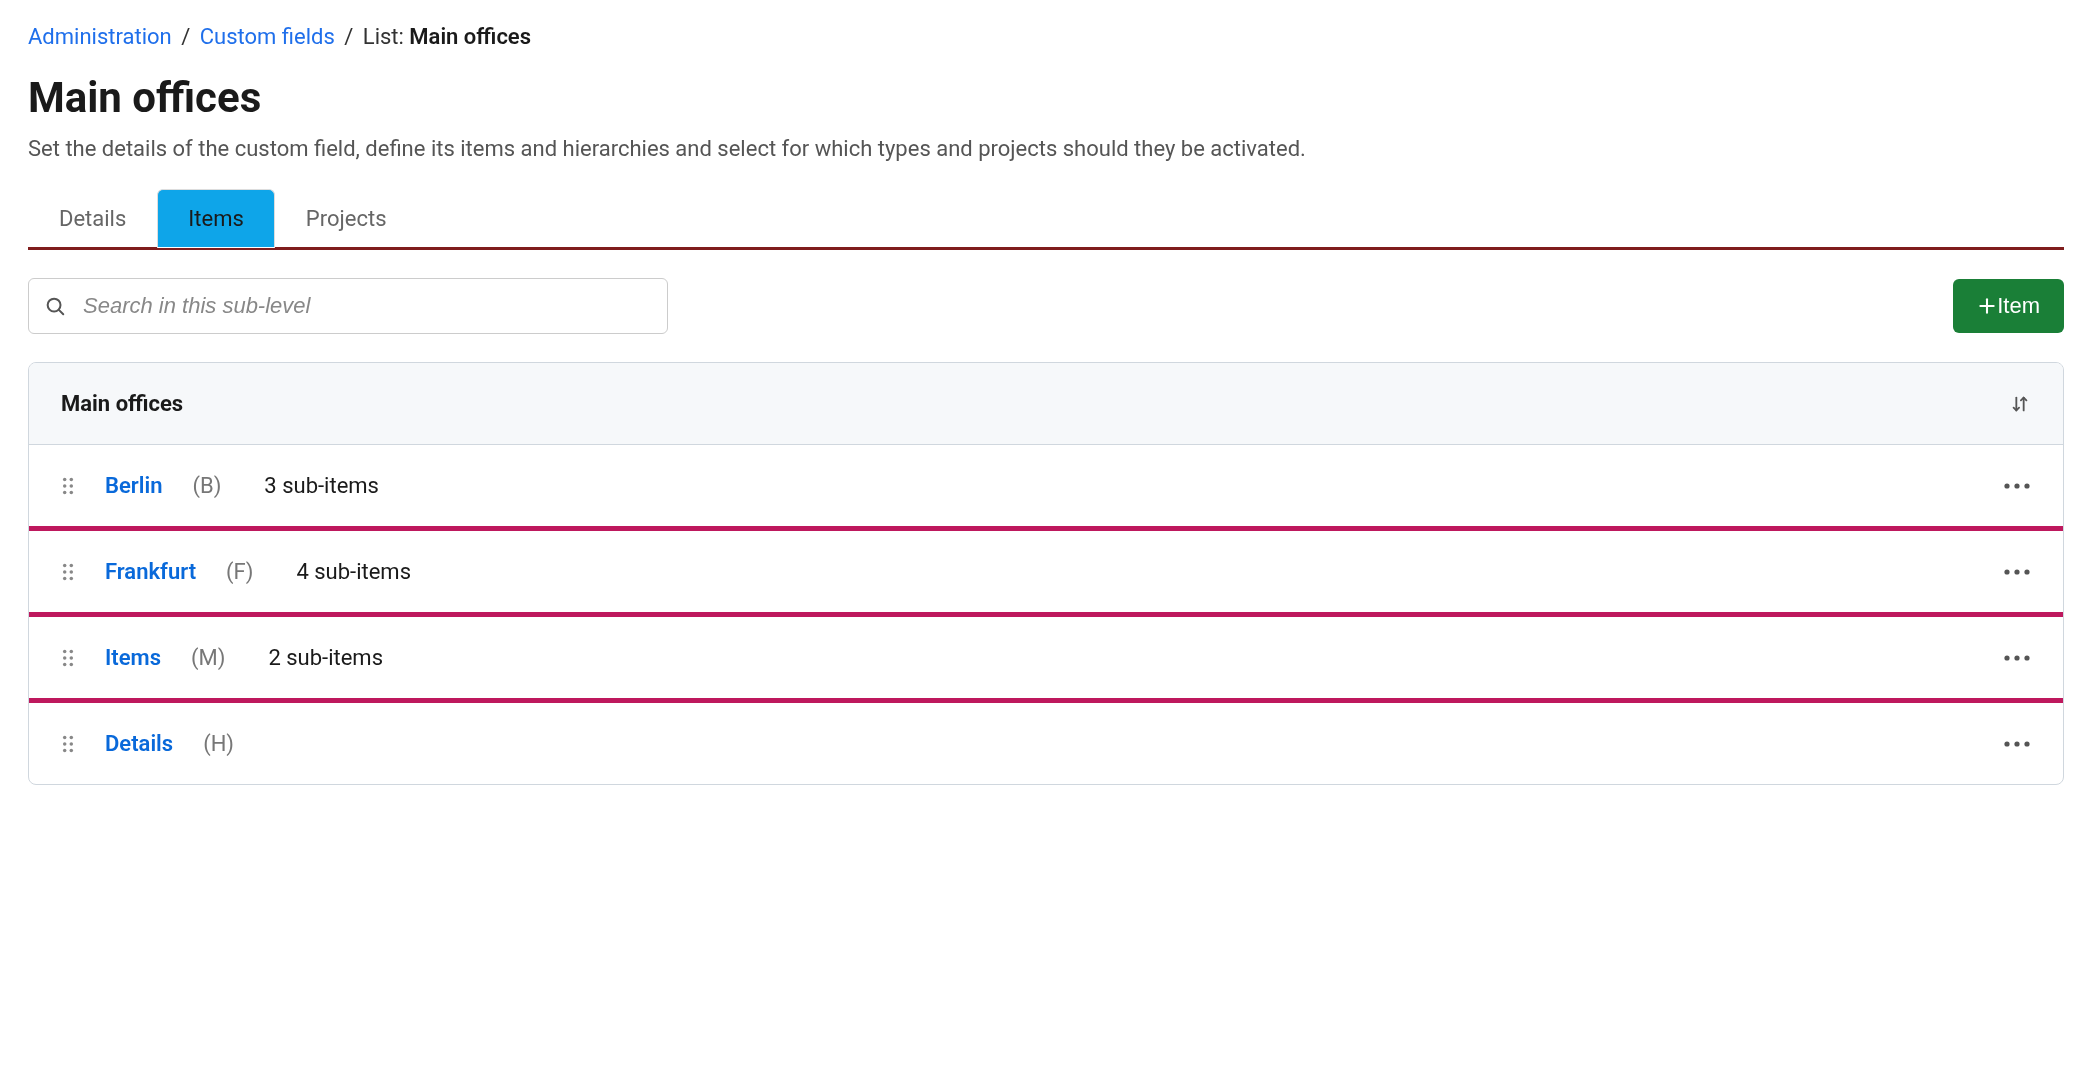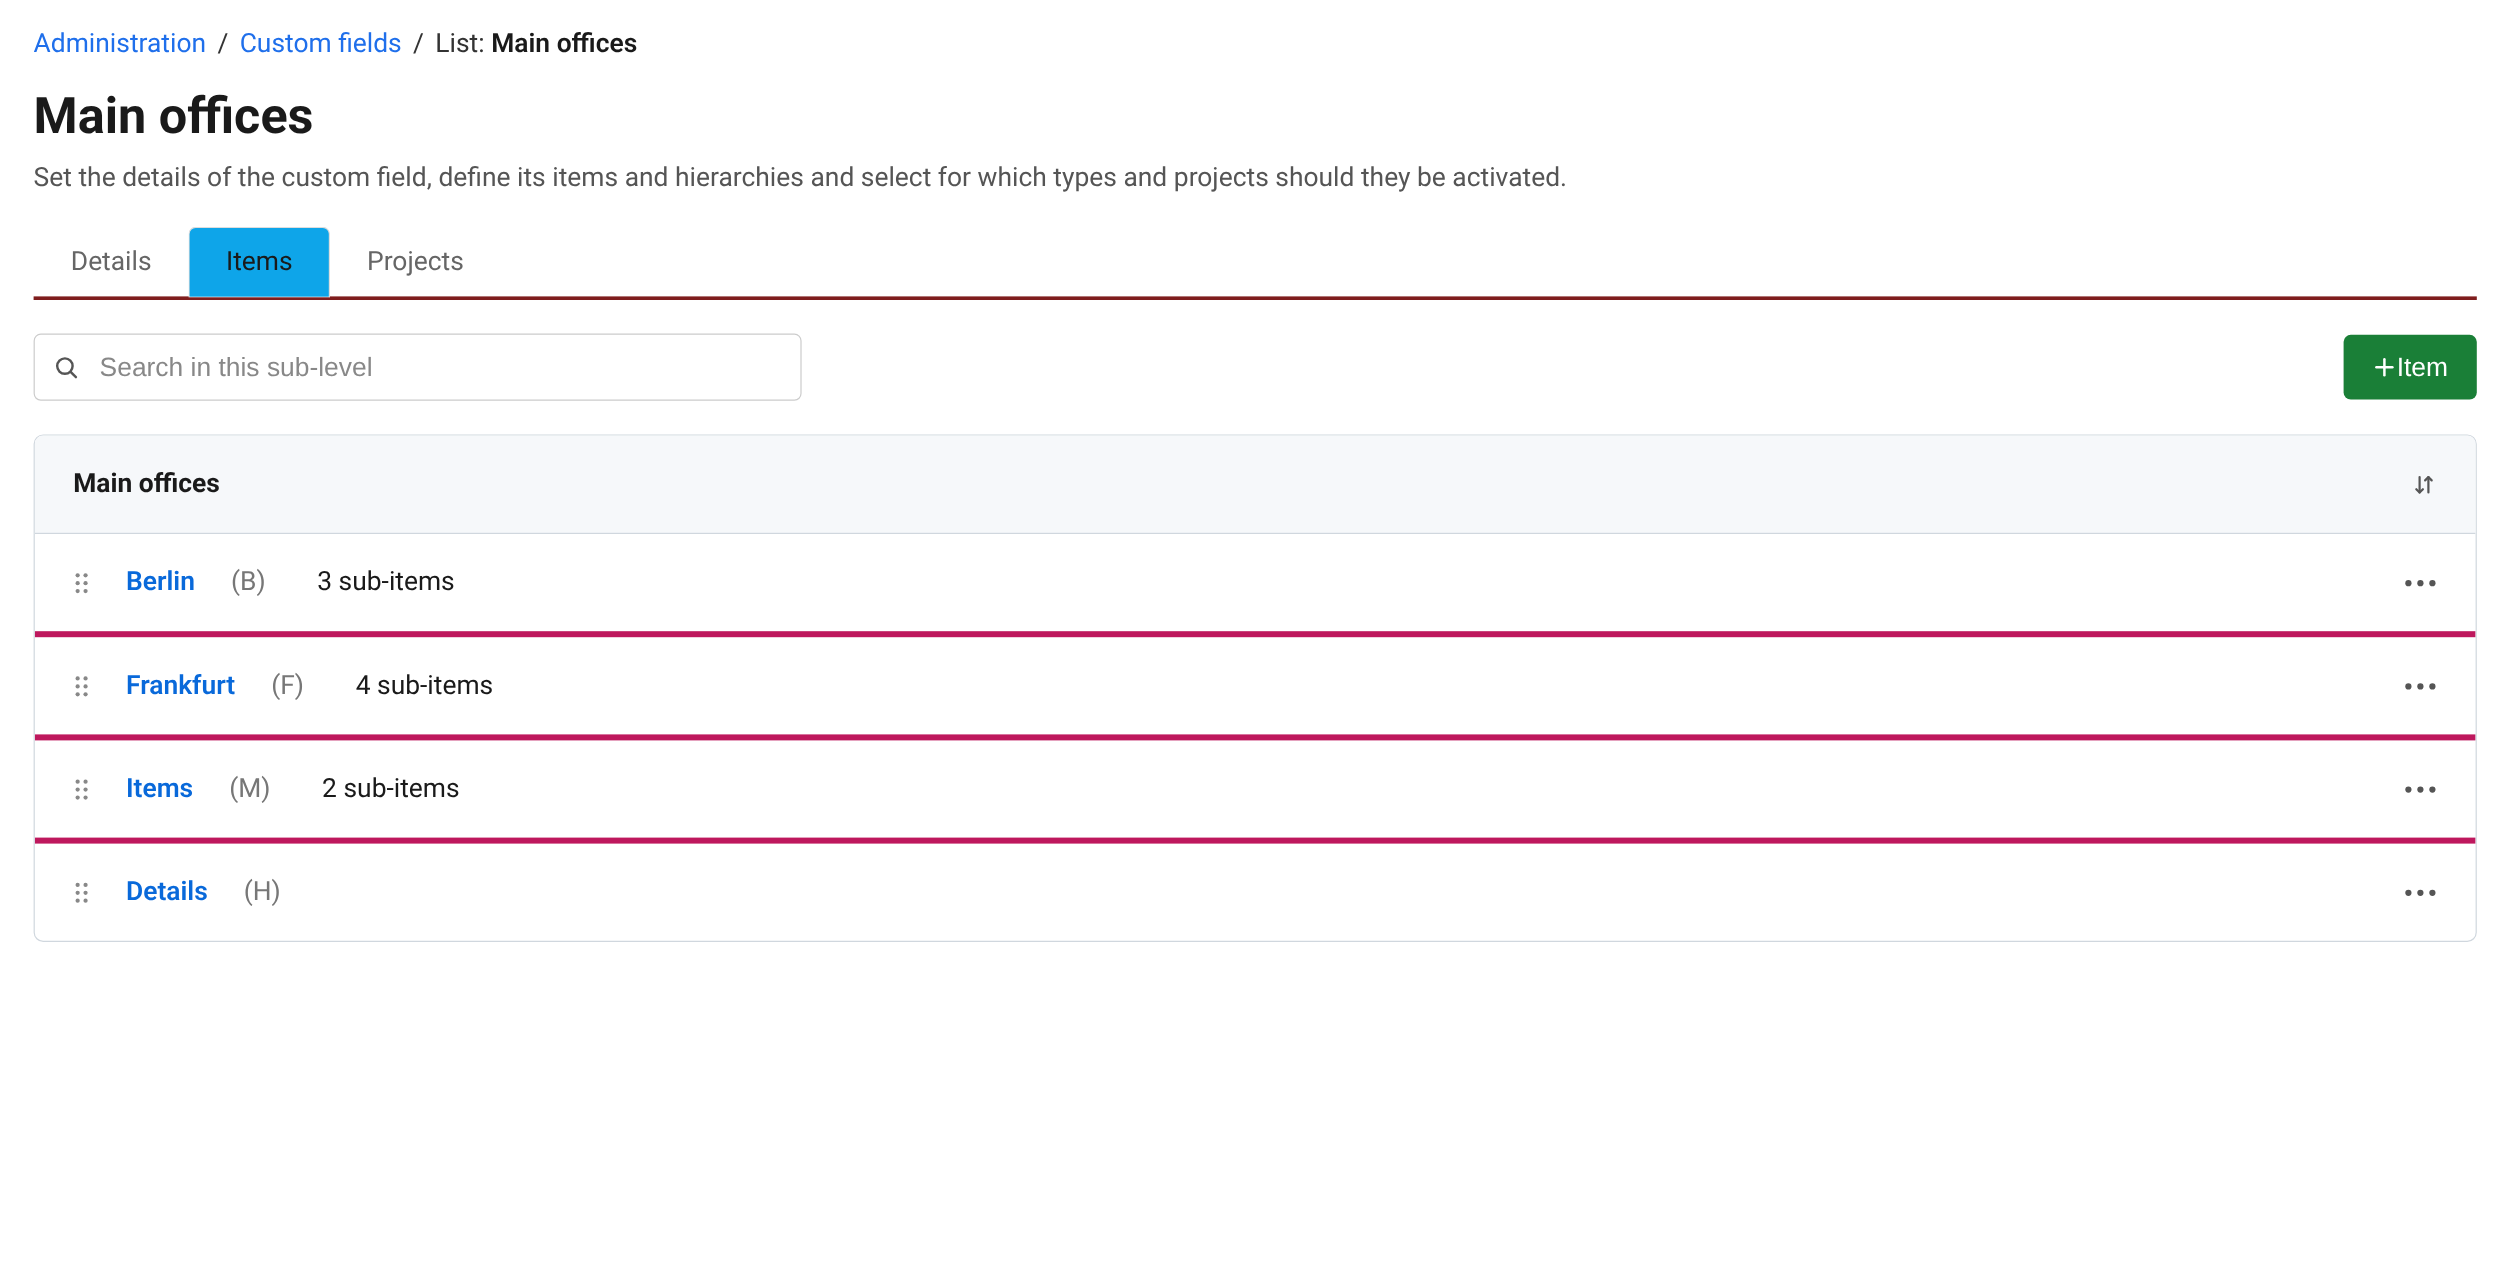--- a/index.html
+++ b/index.html
@@ -102,20 +102,21 @@
     }
 
     .search-input {
       width: 100%;
       padding: 14px 16px 14px 54px;
       font-size: 22px;
       border: 1px solid #ccc;
       border-radius: 6px;
       color: #333;
       background: #fff;
+      font-style: italic;
     }
 
     .search-input::placeholder {
       color: #888;
     }
 
     .btn-primary {
       display: inline-flex;
       align-items: center;
       background: #1a7f37;

